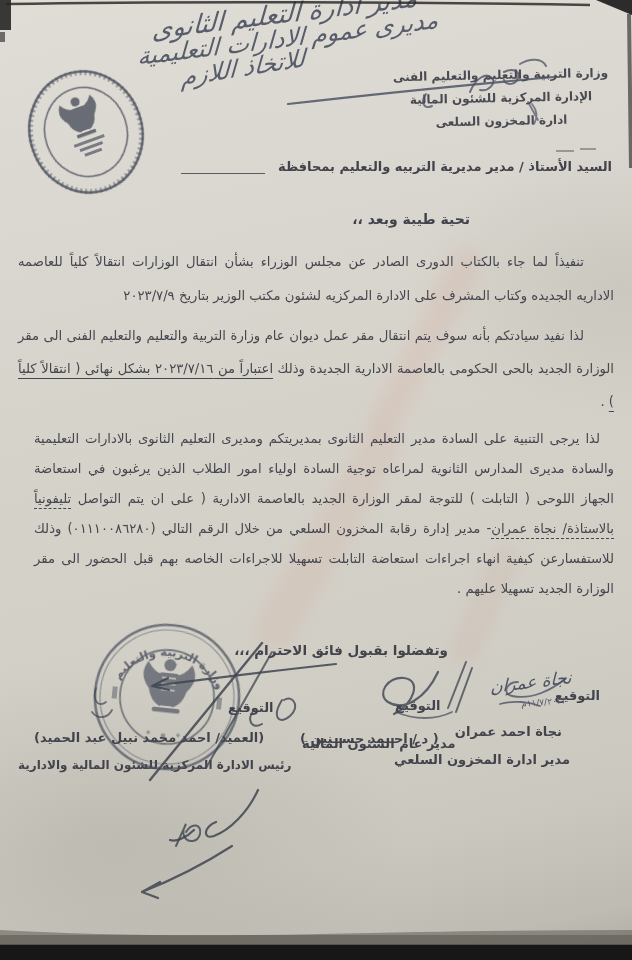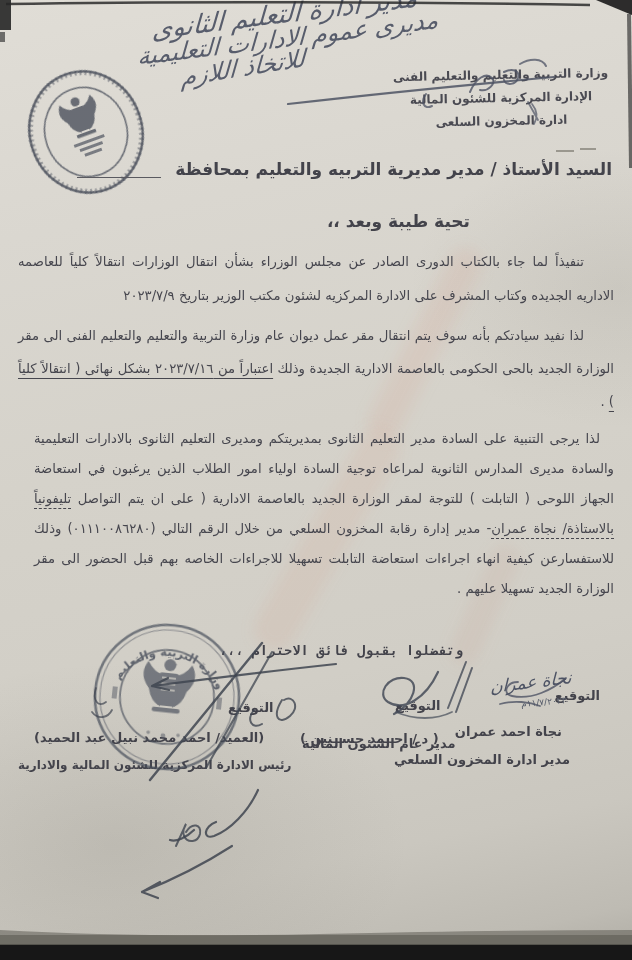--- a/index.html
+++ b/index.html
@@ -21,31 +21,31 @@
   .wm3{left:470px;top:540px;width:30px;height:130px;transform:rotate(24deg);background:rgba(200,140,120,.10);}
   
   .ministry{right:16px;top:64px;width:230px;text-align:center;font-size:12px;line-height:23px;transform:rotate(-1.2deg);color:#4a4a52;}
   
   .hw-note{left:62px;top:4px;width:360px;transform:rotate(-7deg);color:#4d5364;opacity:.92;}
   .hw{font-style:italic;transform:skewX(-10deg);letter-spacing:1px;white-space:nowrap;}
   .hw.l1{font-size:26px;}
   .hw.l2{font-size:24px;margin-top:-4px;margin-right:-18px;}
   .hw.l3{font-size:24px;margin-top:-2px;margin-right:120px;transform:skewX(-12deg) rotate(-2deg);}
   
-  .recipient{right:20px;top:159px;font-size:17px;}
+  .recipient{right:20px;top:159px;font-size:13px;}
   .blankline{display:inline-block;width:84px;border-bottom:1.6px solid #5a5a60;transform:translateY(3px);margin-right:8px;}
-  .salutation{right:162px;top:211px;font-size:17px;}
+  .salutation{right:162px;top:211px;font-size:14px;}
   
   .para{position:absolute;left:18px;right:18px;text-align:justify;font-size:13.2px;font-weight:normal;color:#46464e;margin:0;}
   .p1{top:245px;line-height:34px;text-indent:30px;}
   .p2{top:319px;line-height:33px;text-indent:30px;}
   .p3{top:424px;line-height:30px;text-indent:14px;margin-left:16px;}
   .uline{text-decoration:underline;text-underline-offset:5px;text-decoration-thickness:1.4px;}
   .uline2{text-decoration:underline dashed;text-underline-offset:5px;text-decoration-thickness:1.2px;}
-  .closing{left:206px;top:642px;width:270px;text-align:center;font-size:13.5px;font-family:Liberation Mono, monospace;}
+  .closing{left:206px;top:642px;width:270px;text-align:center;font-size:13.5px;}
   
   .sig-label{font-size:13px;font-weight:bold;}
   .sig-name,.sig-title{font-size:13px;font-weight:bold;white-space:nowrap;}
   .sigR-label{right:32px;top:688px;}
   .sigR-name{right:70px;top:724px;}
   .sigR-title{right:62px;top:752px;}
   .sigM-label{left:395px;top:698px;}
   .sigM-name{left:300px;top:731px;}
   .sigM-title{left:302px;top:736px;}
   .sigL-label{left:228px;top:700px;}

